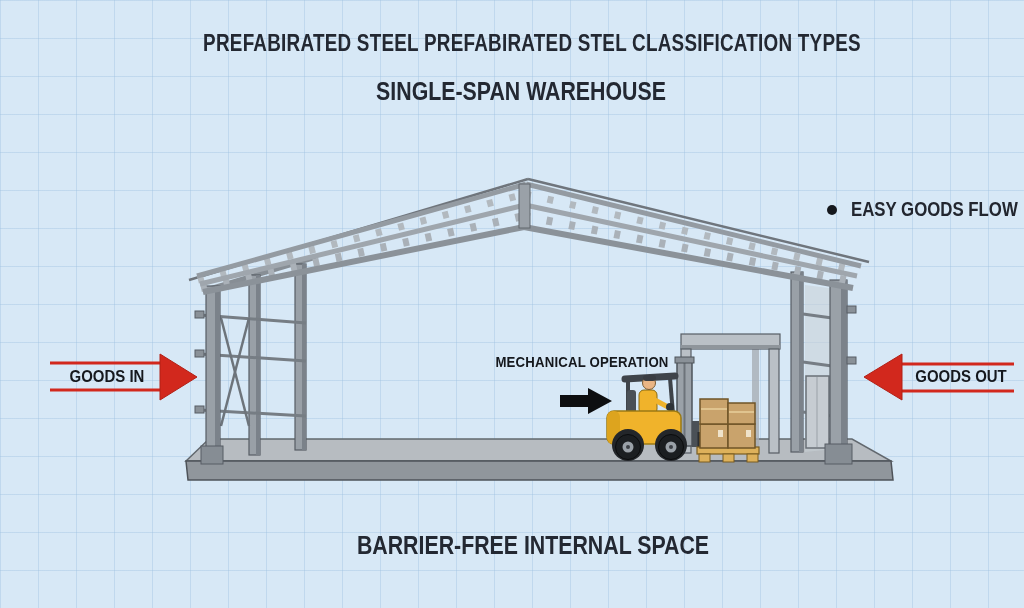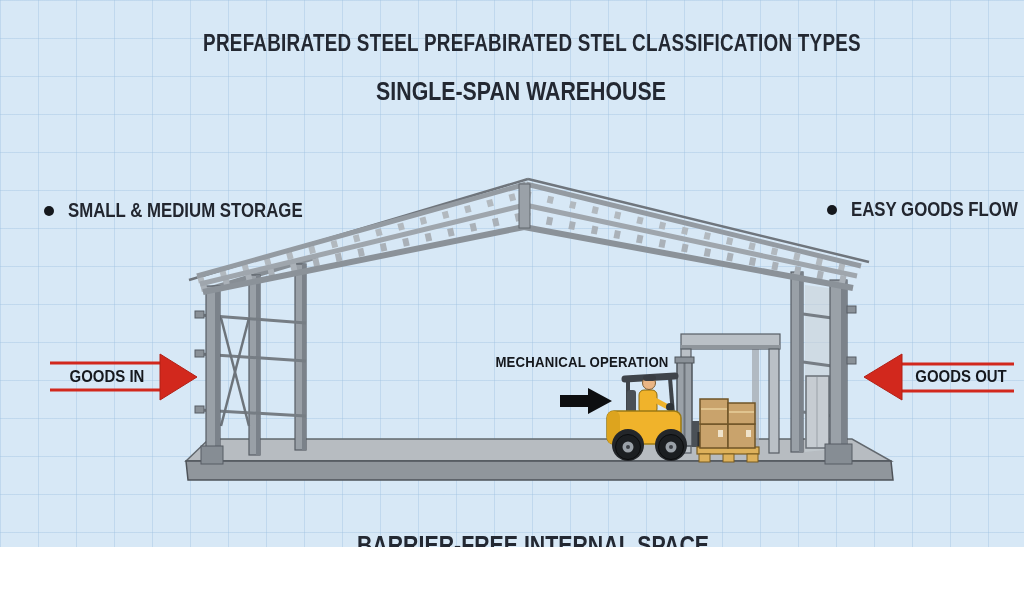--- a/index.html
+++ b/index.html
@@ -1,17 +1,17 @@
 <!DOCTYPE html>
 <html><head>
 <meta charset="utf-8">
 <style>
   html,body{margin:0;padding:0;}
   .canvas{
-    position:relative;width:1024px;height:547px;overflow:hidden;
+    position:relative;width:1024px;height:608px;overflow:hidden;
     font-family:"Liberation Sans",sans-serif;
     background-color:#d7e8f6;
     background-image:
       linear-gradient(to right, rgba(158,193,224,.40) 1px, transparent 1px),
       linear-gradient(to bottom, rgba(158,193,224,.40) 1px, transparent 1px);
     background-size:38px 38px;
   }
   .txt{position:absolute;color:#232832;font-weight:700;white-space:nowrap;}
   .centered{transform:translateX(-50%) scaleX(0.82);transform-origin:center top;}
   .title{left:532px;top:30px;font-size:23px;letter-spacing:.3px;}
@@ -156,24 +156,20 @@
       <line x1="898" y1="364" x2="1014" y2="364" stroke="#d2281d" stroke-width="3"></line>
       <line x1="898" y1="391" x2="1014" y2="391" stroke="#d2281d" stroke-width="3"></line>
       <polygon points="864,377 902,354 902,400" fill="#d2281d" stroke="#b22016" stroke-width="1"></polygon>
     </g>
     <polygon points="560,395 588,395 588,388 612,401 588,414 588,407 560,407" fill="#0d0e10"></polygon>
   </svg>
 
   <div class="txt centered title">PREFABIRATED STEEL PREFABIRATED STEL CLASSIFICATION TYPES</div>
   <div class="txt centered subtitle">SINGLE-SPAN WAREHOUSE</div>
 
-  <div class="feature feature-left">
-    <div class="dot"></div>
-    <span class="label">SMALL &amp; MEDIUM STORAGE</span>
-  </div>
   <div class="feature feature-right">
     <div class="dot"></div>
     <span class="label">EASY GOODS FLOW</span>
   </div>
 
   <div class="txt flowtxt goods-in">GOODS IN</div>
   <div class="txt flowtxt goods-out">GOODS OUT</div>
   <div class="txt flowtxt mech">MECHANICAL OPERATION</div>
 
   <div class="txt centered caption">BARRIER-FREE INTERNAL SPACE</div>

